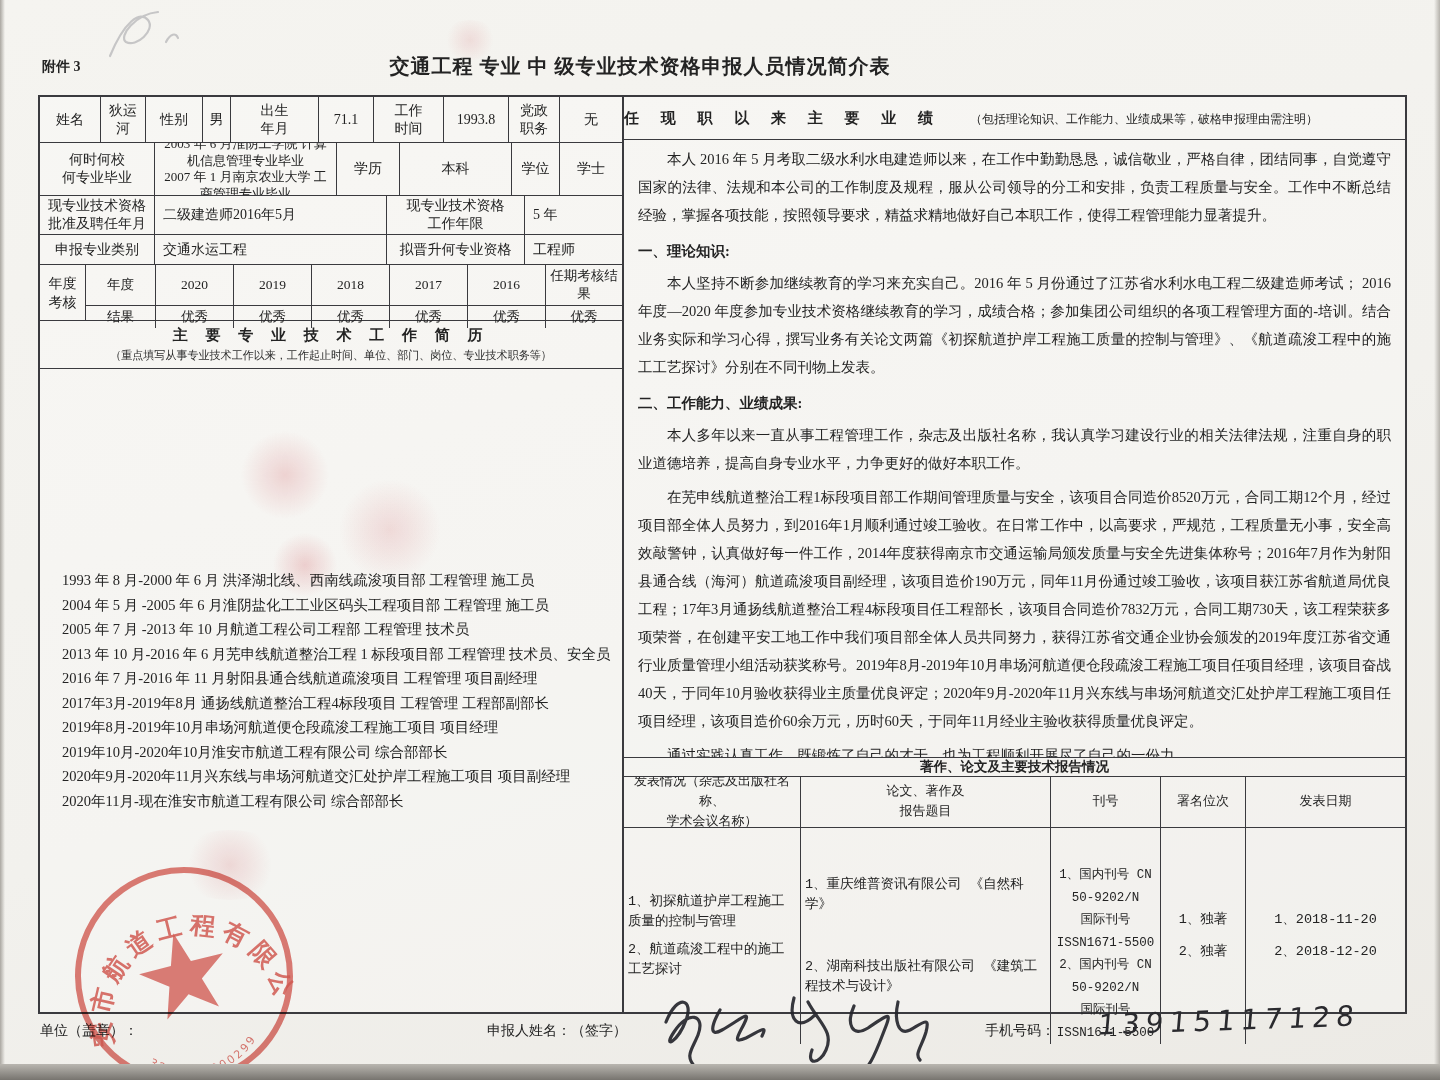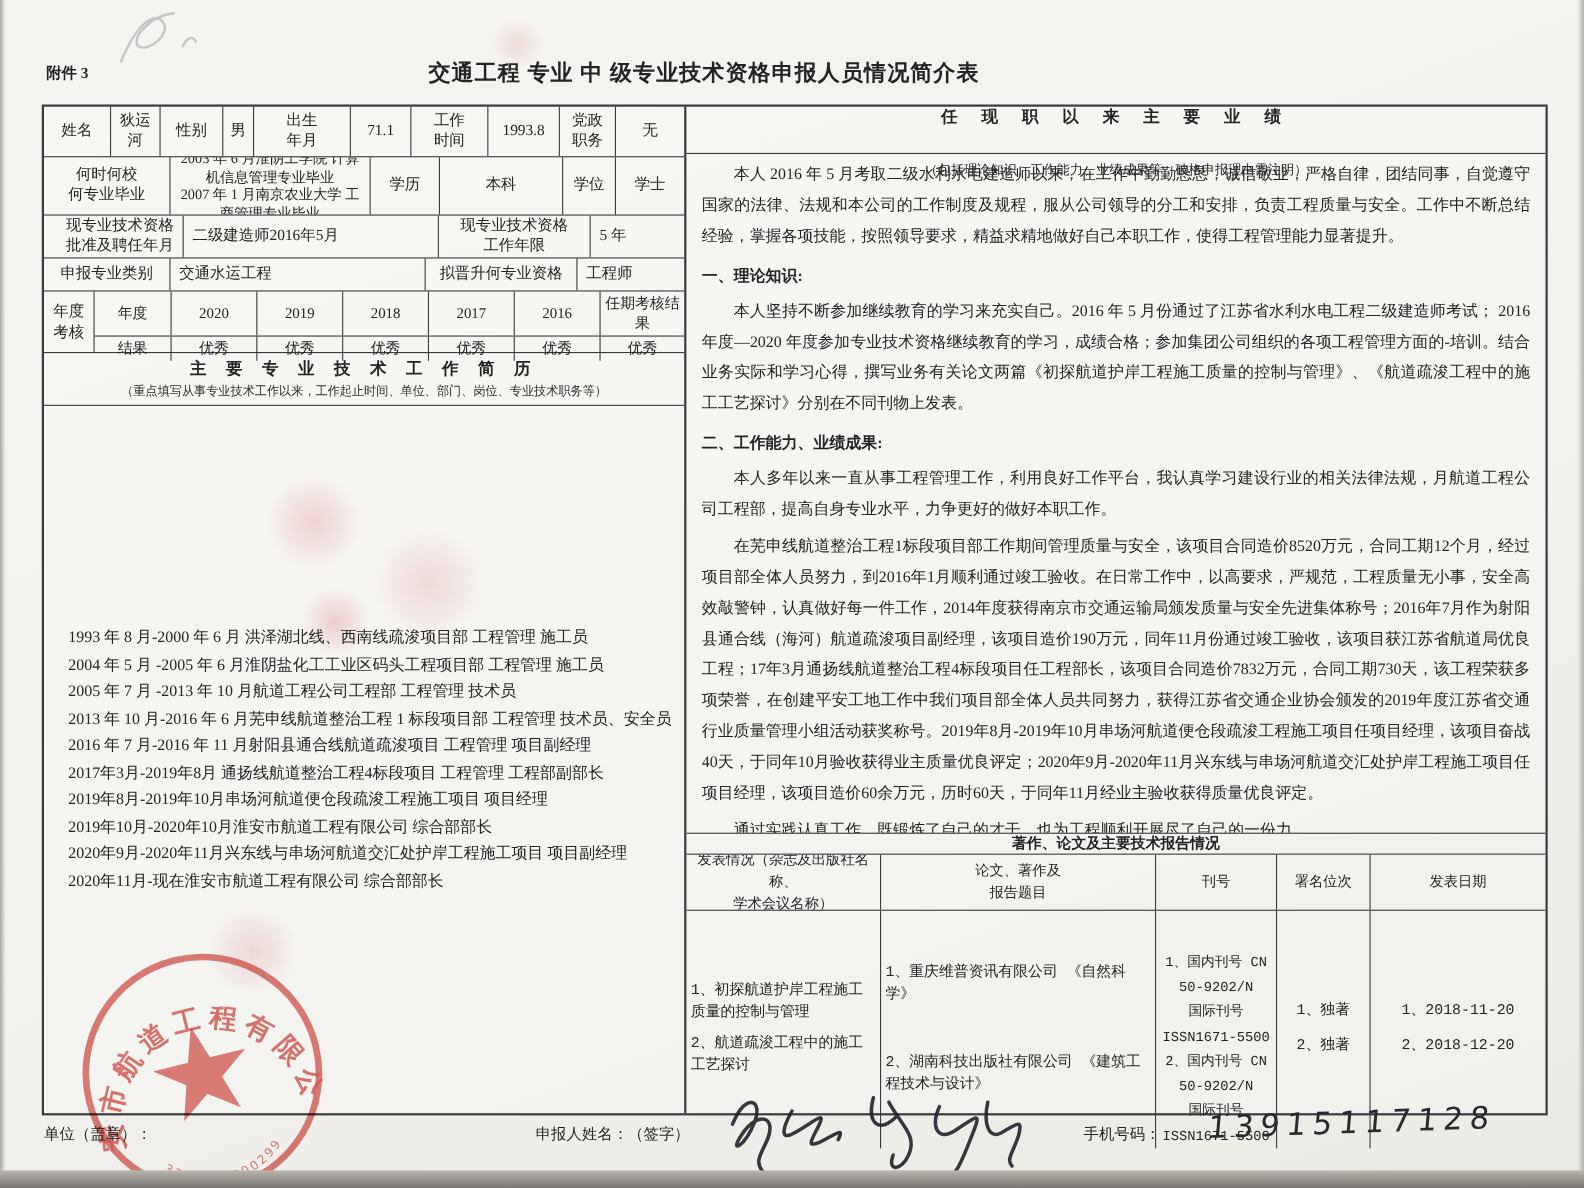--- a/index.html
+++ b/index.html
@@ -34,39 +34,39 @@
   .c{border-right:1.5px solid #3a3a3e;display:flex;align-items:center;justify-content:center;
      font-size:14px;line-height:18px;text-align:center;padding:2px 4px;box-sizing:border-box;
      white-space:pre-line;overflow:hidden;}
   .c:last-child{border-right:none;}
   .c.val{justify-content:flex-start;text-align:right;padding-left:8px;}
   .c.ctr{justify-content:center;text-align:center;}
 
   .r1{grid-template-columns:61px 45px 57px 28px 88px 55px 70px 65px 51px auto;height:45px;}
   .r2{grid-template-columns:115px 182px 63px 112px 48px auto;height:52px;}
   .r34{grid-template-columns:115px 232px 138px auto;}
-  .r3{height:38px;padding-left:12px;}.r4{height:29px;}
+  .r3{height:38px;}.r4{height:29px;}
   .assess{display:flex;border-bottom:1.5px solid #3a3a3e;height:55px;}
   .assess-label{width:45px;border-right:1.5px solid #3a3a3e;display:flex;align-items:center;
     justify-content:center;font-size:14px;white-space:pre-line;text-align:center;line-height:19px;}
   .assess-body{flex:1;display:flex;flex-direction:column;min-width:0;}
   .arow{display:grid;grid-template-columns:70px 78px 78px 78px 78px 78px auto;flex:1;}
   .arow.top{border-bottom:1.5px solid #3a3a3e;}
   .arow .c{font-size:13.5px;}
   .hist-head{height:47px;border-bottom:1.5px solid #3a3a3e;display:flex;flex-direction:column;
     align-items:center;justify-content:center;}
   .hist-title{font-size:15px;font-weight:bold;letter-spacing:7px;}
   .hist-sub{font-size:11.5px;margin-top:3px;color:#2c2c2c;transform:scaleX(.96);}
   .hist-cell{flex:1;display:flex;flex-direction:column;justify-content:center;
     padding:0 10px 0 22px;position:relative;}
   .hist-line{font-size:14.5px;line-height:24.5px;white-space:nowrap;}
 
   
-  .ach-head{height:42px;border-bottom:1.5px solid #3a3a3e;display:flex;flex-direction:column;
-    align-items:center;justify-content:space-between;gap:28px;}
+  .ach-head{height:42px;border-bottom:1.5px solid #3a3a3e;display:flex;
+    align-items:center;justify-content:flex-start;gap:28px;}
   .ach-title{font-size:15px;font-weight:bold;letter-spacing:9px;}
   .ach-sub{font-size:12px;margin-top:2px;}
   .ach-body{height:618px;padding:5px 14px 16px 14px;box-sizing:border-box;overflow:hidden;
     border-bottom:1.5px solid #3a3a3e;}
   .ach-body p{margin:0 0 6px 0;font-size:14.5px;line-height:28px;text-align:justify;text-indent:2em;}
   .ach-body p.heading{font-weight:bold;text-indent:0;margin:8px 0 4px 0;}
 
   .pub{flex:1;display:flex;flex-direction:column;min-height:0;font-family:Liberation Mono, monospace;}
   .pub-title{height:22px;border-bottom:1.5px solid #3a3a3e;display:flex;align-items:center;
     justify-content:center;font-size:13.5px;font-weight:bold;}
@@ -196,21 +196,21 @@
         <div class="ach-title">任 现 职 以 来 主 要 业 绩</div>
         <div class="ach-sub">（包括理论知识、工作能力、业绩成果等，破格申报理由需注明）</div>
       </div>
 
       <div class="ach-body">
 
       <p class="para">本人 2016 年 5 月考取二级水利水电建造师以来，在工作中勤勤恳恳，诚信敬业，严格自律，团结同事，自觉遵守国家的法律、法规和本公司的工作制度及规程，服从公司领导的分工和安排，负责工程质量与安全。工作中不断总结经验，掌握各项技能，按照领导要求，精益求精地做好自己本职工作，使得工程管理能力显著提升。</p>
           <p class="heading">一、理论知识:</p>
           <p class="para">本人坚持不断参加继续教育的学习来充实自己。2016 年 5 月份通过了江苏省水利水电工程二级建造师考试； 2016 年度—2020 年度参加专业技术资格继续教育的学习，成绩合格；参加集团公司组织的各项工程管理方面的-培训。结合业务实际和学习心得，撰写业务有关论文两篇《初探航道护岸工程施工质量的控制与管理》、《航道疏浚工程中的施工工艺探讨》分别在不同刊物上发表。</p>
           <p class="heading">二、工作能力、业绩成果:</p>
-          <p class="para">本人多年以来一直从事工程管理工作，利用良好工作平台，我认真学习建设行业的相关法律法规，月航道工程公司工程部，提高自身专业水平，力争更好的做好本职工作。</p>
+          <p class="para">本人多年以来一直从事工程管理工作，杂志及出版社名称，我认真学习建设行业的相关法律法规，注重自身的职业道德培养，提高自身专业水平，力争更好的做好本职工作。</p>
           <p class="para">在芜申线航道整治工程1标段项目部工作期间管理质量与安全，该项目合同造价8520万元，合同工期12个月，经过项目部全体人员努力，到2016年1月顺利通过竣工验收。在日常工作中，以高要求，严规范，工程质量无小事，安全高效敲警钟，认真做好每一件工作，2014年度获得南京市交通运输局颁发质量与安全先进集体称号；2016年7月作为射阳县通合线（海河）航道疏浚项目副经理，该项目造价190万元，同年11月份通过竣工验收，该项目获江苏省航道局优良工程；17年3月通扬线航道整治工程4标段项目任工程部长，该项目合同造价7832万元，合同工期730天，该工程荣获多项荣誉，在创建平安工地工作中我们项目部全体人员共同努力，获得江苏省交通企业协会颁发的2019年度江苏省交通行业质量管理小组活动获奖称号。2019年8月-2019年10月串场河航道便仓段疏浚工程施工项目任项目经理，该项目奋战40天，于同年10月验收获得业主质量优良评定；2020年9月-2020年11月兴东线与串场河航道交汇处护岸工程施工项目任项目经理，该项目造价60余万元，历时60天，于同年11月经业主验收获得质量优良评定。</p>
           <p class="para">通过实践认真工作，既锻炼了自己的才干，也为工程顺利开展尽了自己的一份力。</p>
         </div>
 
       <div class="pub">
         <div class="pub-title">著作、论文及主要技术报告情况</div>
 
         <div class="row pubcols pub-head">
           <div class="c">发表情况（杂志及出版社名称、
 学术会议名称）</div>

